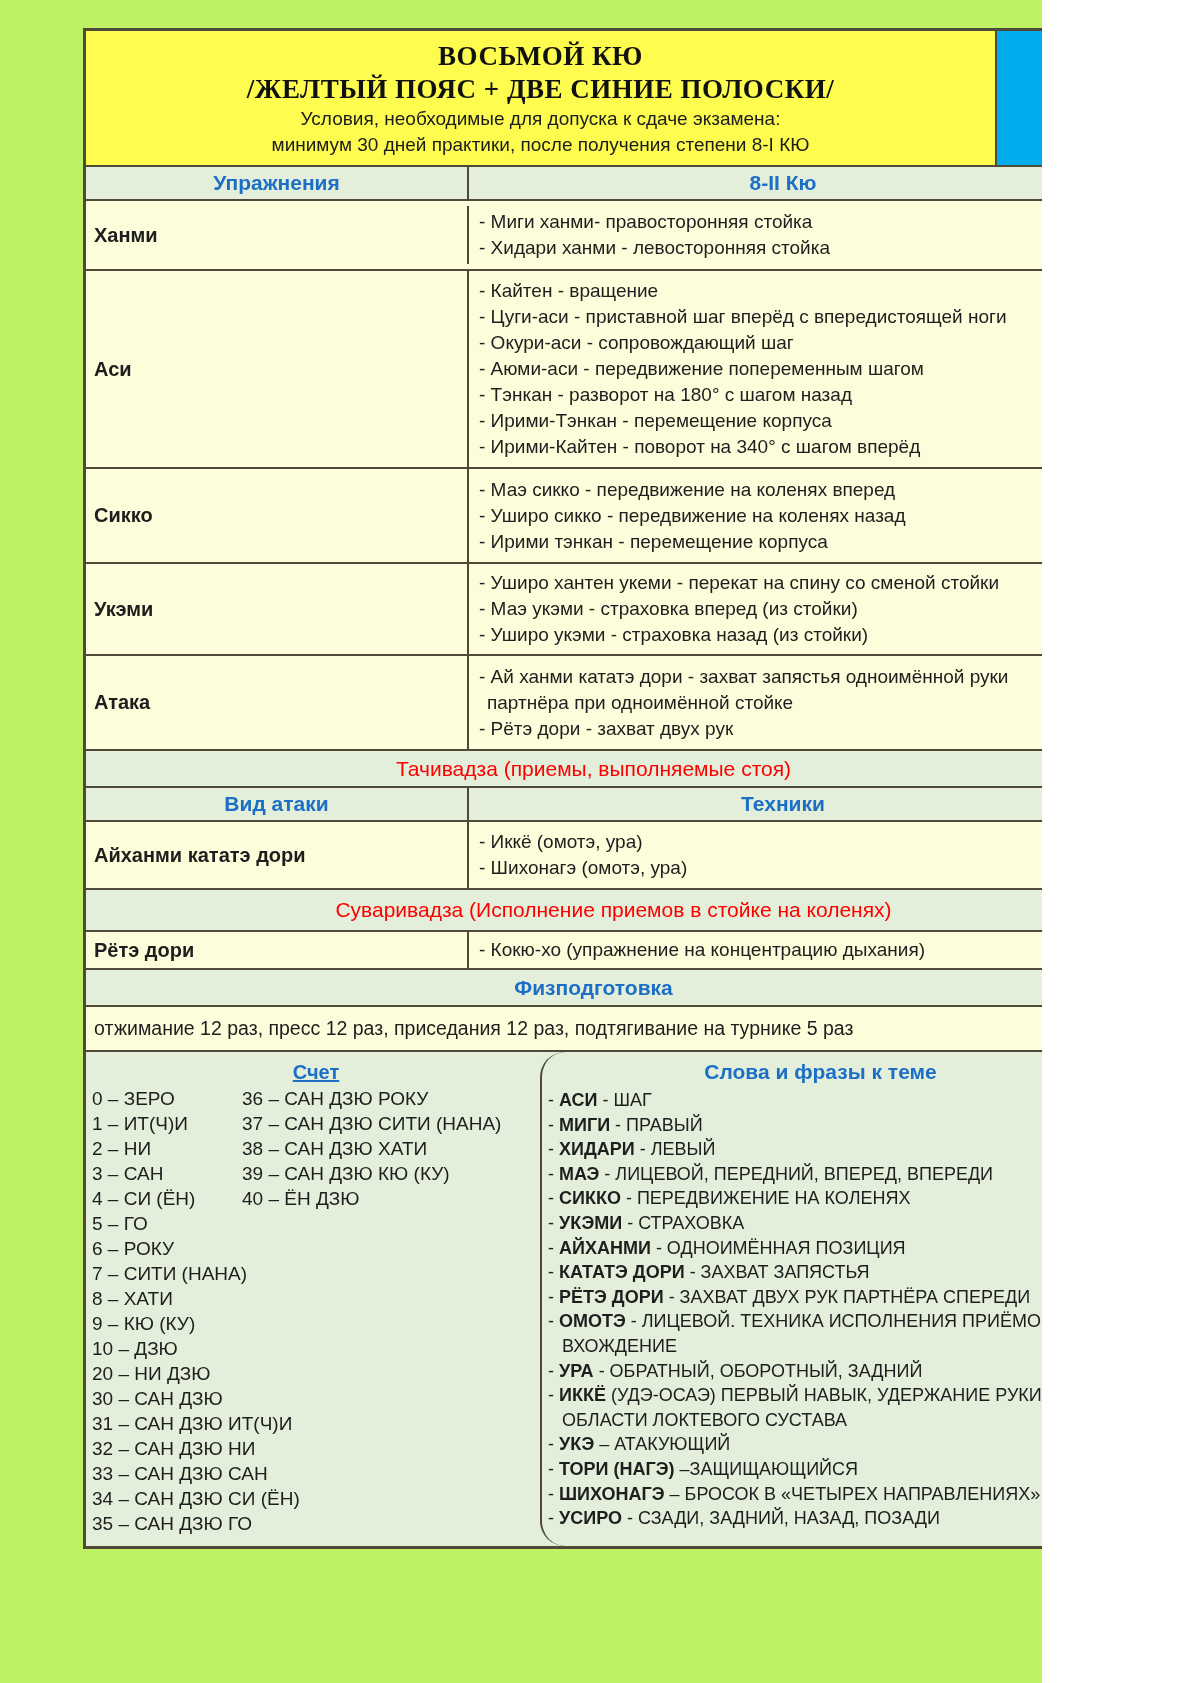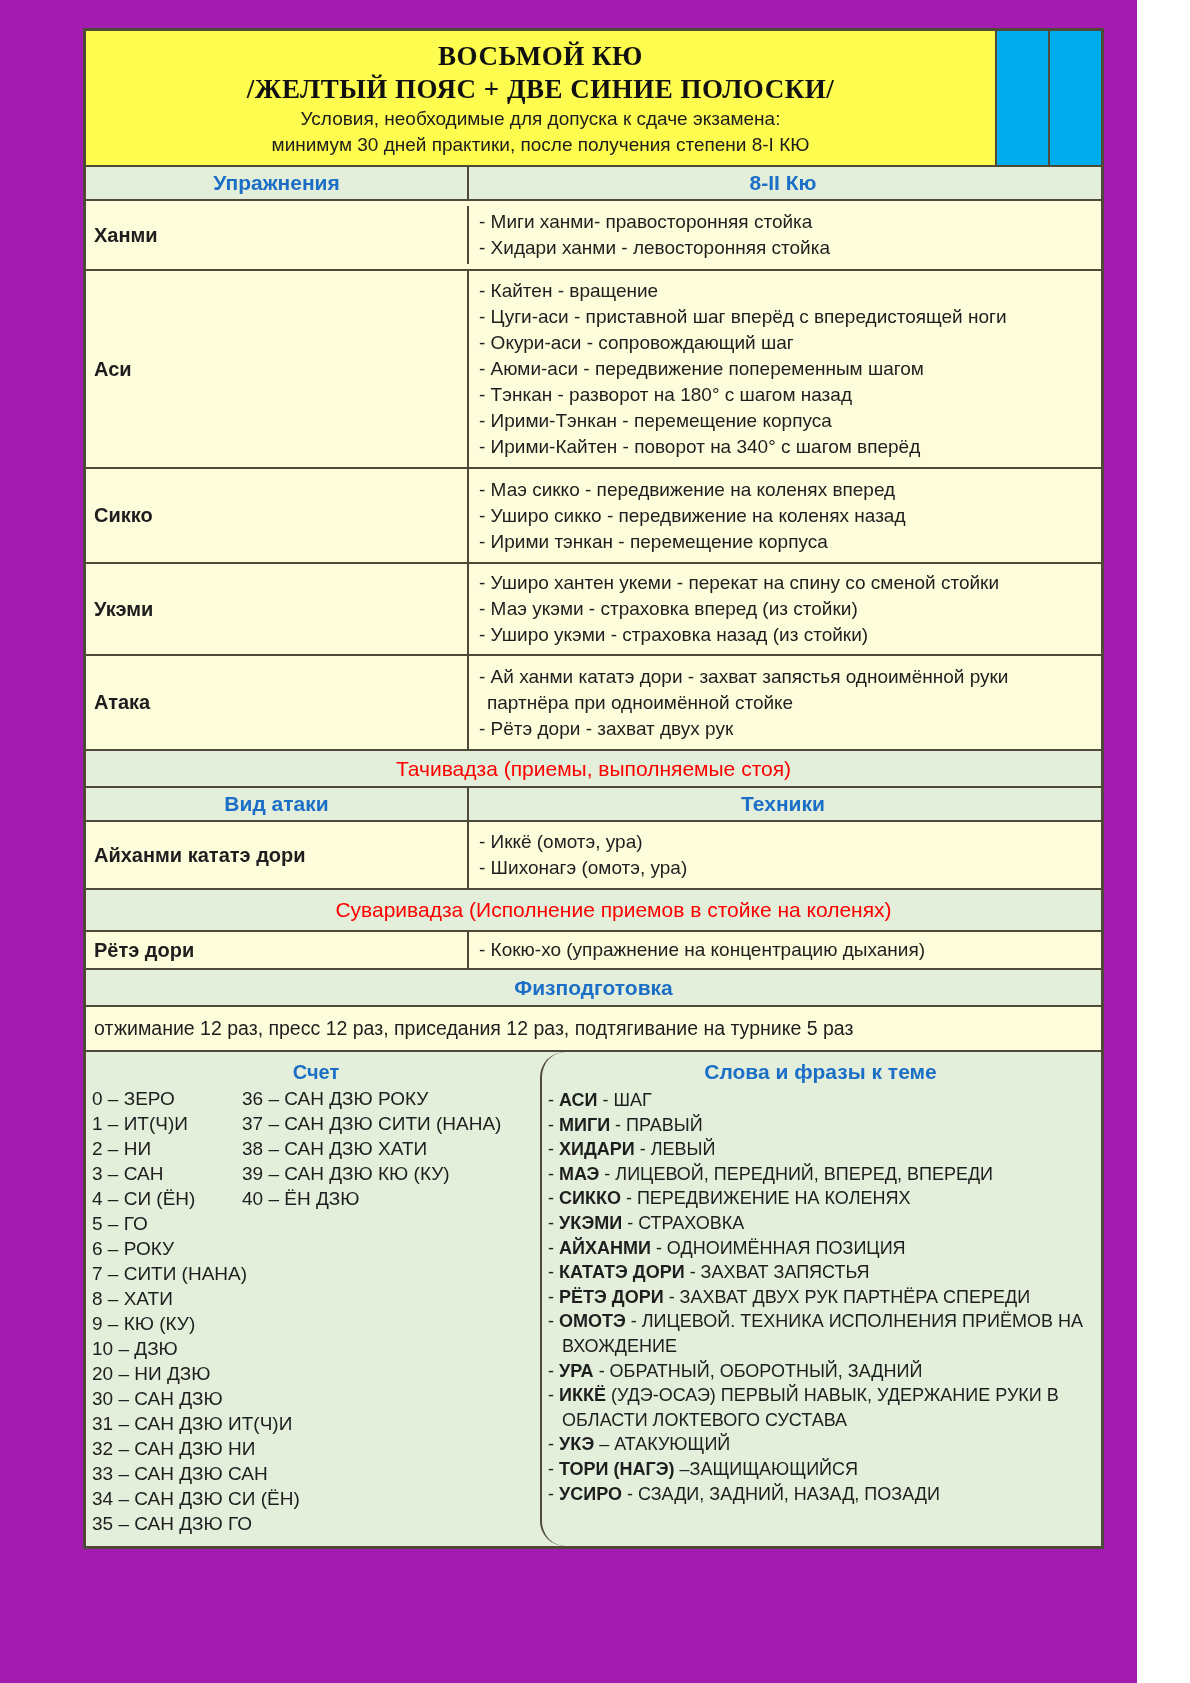--- a/index.html
+++ b/index.html
@@ -1,16 +1,16 @@
 <!DOCTYPE html>
 <html><head>
 <meta charset="utf-8">
 <style>
   html,body{margin:0;padding:0;background:#ffffff;}
-  .page{position:relative;width:1137px;height:1683px;background:#a21caf;overflow:hidden;
+  .page{position:relative;width:1042px;height:1683px;background:#bef264;overflow:hidden;
         font-family:"Liberation Sans",sans-serif;color:#1e1e1e;}
   .sheet{position:absolute;left:83px;top:28px;width:1021px;box-sizing:border-box;
          border:3px solid #4f4a38;background:#FDFCDB;}
   .row{display:flex;border-top:2px solid #4f4a38;box-sizing:border-box;}
   .row:first-child{border-top:none;}
   
   .head-band{height:134px;background:#FEFD4F;}
   .head-main{flex:1;display:flex;flex-direction:column;justify-content:center;
              text-align:center;padding-top:2px;}
   .title1,.title2{font-family:"Liberation Serif",serif;font-weight:bold;font-size:27px;
@@ -42,21 +42,21 @@
   .r-suwari{height:42px;padding-left:40px;}
   .r-fiz{height:37px;}
   .r-otzh{height:45px;background:#FDFCDB;display:flex;align-items:center;}
   .otzh-text{font-size:19.5px;padding-left:8px;}
   
   .r-bottom{min-height:496px;background:#E3EFDA;align-items:stretch;}
   .count-col{width:454px;box-sizing:border-box;padding:6px 0 0 6px;}
   .words-col{flex:1;border-left:2px solid #4f4a38;box-sizing:border-box;
              padding:6px 8px 0 6px;border-radius:25px;}
   .count-title{text-align:center;color:#1C6FC7;font-weight:bold;font-size:20px;
-               line-height:28px;}
+               text-decoration:underline;line-height:28px;}
   .count-flex{display:flex;}
   .count-l{width:150px;}
   .count-line{font-size:19px;line-height:25px;white-space:nowrap;}
   .words-title{text-align:center;color:#1C6FC7;font-weight:bold;font-size:21px;
                line-height:28px;margin-bottom:2px;}
   .w-item{font-size:18px;line-height:24.6px;padding-left:14px;text-indent:-14px;}
   .w-term{font-weight:bold;}
 </style>
 </head>
 <body>
@@ -206,18 +206,19 @@
         <div class="w-item"><span>- </span><b class="w-term">СИККО</b><span> - ПЕРЕДВИЖЕНИЕ НА КОЛЕНЯХ</span></div>
         <div class="w-item"><span>- </span><b class="w-term">УКЭМИ</b><span> -  СТРАХОВКА</span></div>
         <div class="w-item"><span>- </span><b class="w-term">АЙХАНМИ</b><span> - ОДНОИМЁННАЯ ПОЗИЦИЯ</span></div>
         <div class="w-item"><span>- </span><b class="w-term">КАТАТЭ ДОРИ</b><span> - ЗАХВАТ ЗАПЯСТЬЯ</span></div>
         <div class="w-item"><span>- </span><b class="w-term">РЁТЭ ДОРИ</b><span> - ЗАХВАТ ДВУХ РУК ПАРТНЁРА СПЕРЕДИ</span></div>
         <div class="w-item"><span>- </span><b class="w-term">ОМОТЭ</b><span> - ЛИЦЕВОЙ. ТЕХНИКА ИСПОЛНЕНИЯ ПРИЁМОВ НА ВХОЖДЕНИЕ</span></div>
         <div class="w-item"><span>- </span><b class="w-term">УРА</b><span> - ОБРАТНЫЙ, ОБОРОТНЫЙ, ЗАДНИЙ</span></div>
         <div class="w-item"><span>- </span><b class="w-term">ИККЁ</b><span> (УДЭ-ОСАЭ) ПЕРВЫЙ НАВЫК, УДЕРЖАНИЕ РУКИ В ОБЛАСТИ ЛОКТЕВОГО СУСТАВА</span></div>
         <div class="w-item"><span>- </span><b class="w-term">УКЭ</b><span> – АТАКУЮЩИЙ</span></div>
         <div class="w-item"><span>- </span><b class="w-term">ТОРИ (НАГЭ)</b><span> –ЗАЩИЩАЮЩИЙСЯ</span></div>
+        <div class="w-item"><span>- </span><b class="w-term">ШИХОНАГЭ</b><span> – БРОСОК В «ЧЕТЫРЕХ НАПРАВЛЕНИЯХ»</span></div>
         <div class="w-item"><span>- </span><b class="w-term">УСИРО</b><span> - СЗАДИ, ЗАДНИЙ, НАЗАД, ПОЗАДИ</span></div>
       </div>
     </div>
 
   </div>
 </div>
 
 </body></html>

